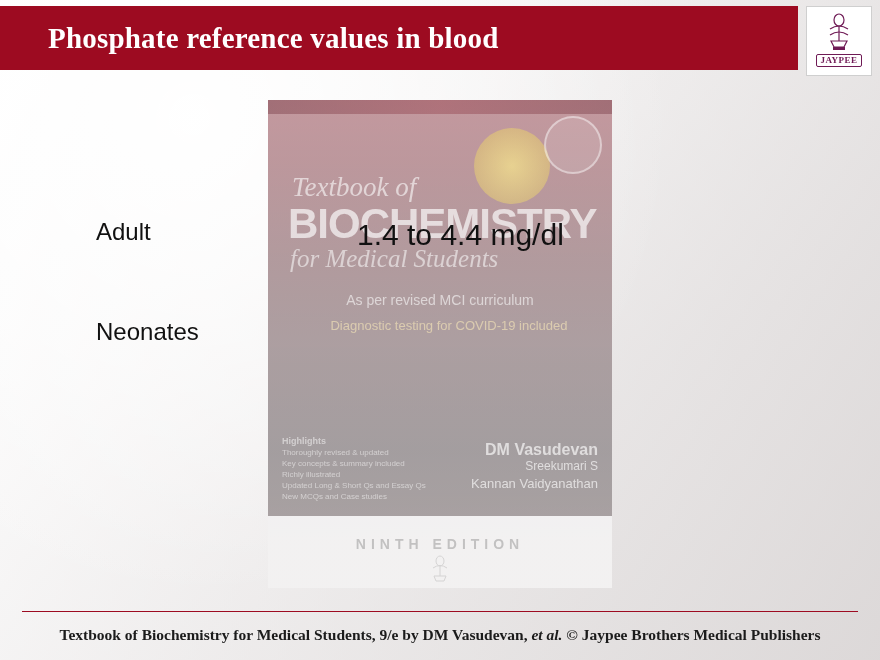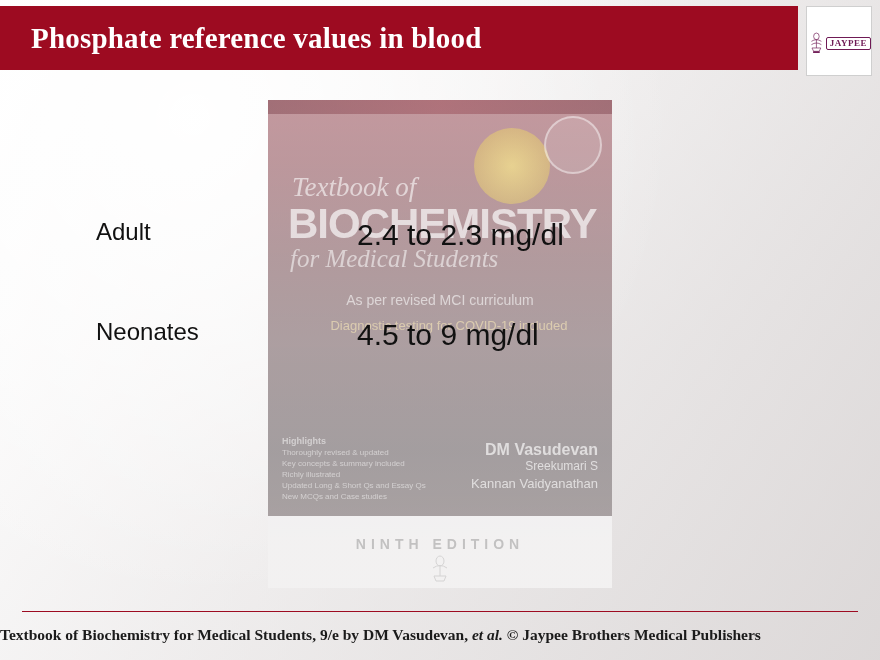--- a/index.html
+++ b/index.html
@@ -40,36 +40,36 @@
     background: #9d0b21;
     display: flex;
     align-items: center;
   }
   .title-text {
     color: #ffffff;
     font-family: "Liberation Serif", serif;
     font-weight: bold;
     font-size: 29px;
     letter-spacing: 0.2px;
-    padding-left: 31px;
+    padding-left: 48px;
     white-space: nowrap;
   }
 
   
   .logo-box {
     position: absolute;
     right: 8px;
     top: 6px;
     width: 66px;
     height: 70px;
     background: #ffffff;
     border: 1px solid #cfcfcf;
     box-sizing: border-box;
     display: flex;
-    flex-direction: row;
+    flex-direction: column;
     align-items: center;
     justify-content: flex-start;
     padding-top: 4px;
   }
   .logo-mark {
     width: 34px;
     height: 42px;
     display: block;
   }
   .logo-word {
@@ -268,20 +268,21 @@
     right: 22px;
     bottom: 48px;
     height: 1px;
     background: #9d0b21;
   }
   .footer-text {
     position: absolute;
     left: 0;
     right: 0;
     bottom: 16px;
+    text-align: center;
     font-family: "Liberation Serif", serif;
     font-weight: bold;
     font-size: 15.5px;
     color: #1b1b1b;
   }
   .footer-text .ital {
     font-style: italic;
   }
 </style>
 </head>
@@ -340,25 +341,24 @@
       <path d="M13 12 L13 22" stroke="#9a9a9a" stroke-width="1"></path>
       <path d="M6 14 Q13 9 20 14" fill="none" stroke="#9a9a9a" stroke-width="1"></path>
       <path d="M7 22 L19 22 L17 27 L9 27 Z" fill="none" stroke="#9a9a9a" stroke-width="1"></path>
     </svg>
     <div class="book-veil"></div>
   </div>
 
   <div class="rows">
     <div class="row">
       <div class="row-label">Adult</div>
-      <div class="row-value">2.4 to 2.3 mg/dl</div>
+      <div class="row-value">1.4 to 4.4 mg/dl</div>
     </div>
     <div class="row">
       <div class="row-label">Neonates</div>
-      <div class="row-value">4.5 to 9 mg/dl</div>
     </div>
   </div>
 
   <div class="footer-rule"></div>
   <div class="footer-text">
     <span>Textbook of Biochemistry for Medical Students, 9/e by DM Vasudevan,</span>
     <span class="ital">et al.</span>
     <span>© Jaypee Brothers Medical Publishers</span>
   </div>
 </div>

